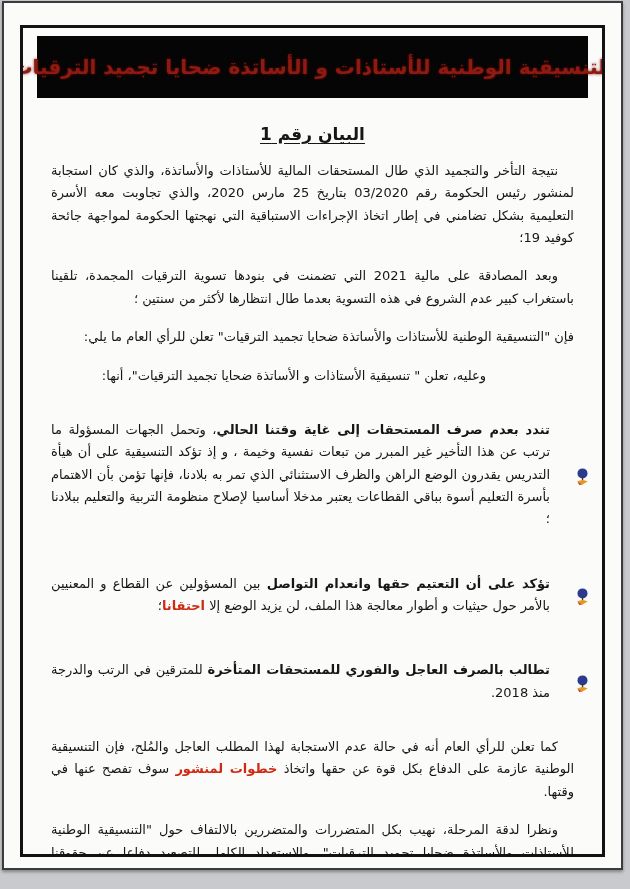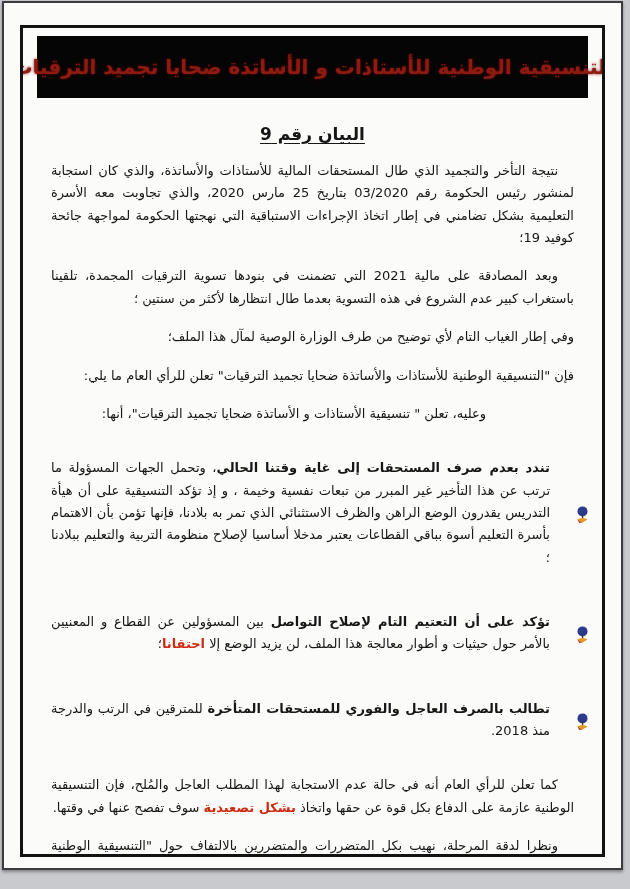--- a/index.html
+++ b/index.html
@@ -60,25 +60,24 @@
 <body>
 
 <div class="photo">
   <div class="page">
     <div class="frame">
 
       <div class="banner">
         <span class="banner-text">التنسيقية الوطنية للأستاذات و الأساتذة ضحايا تجميد الترقيات</span>
       </div>
 
-      <h1 class="doc-title"><span class="u">البيان رقم 9</span></h1>
+      <h1 class="doc-title"><span class="u">البيان رقم 1</span></h1>
 
       <p class="body mt-lg ind">نتيجة التأخر والتجميد الذي طال المستحقات المالية للأستاذات والأساتذة، والذي كان استجابة لمنشور رئيس الحكومة رقم 03/2020 بتاريخ 25 مارس 2020، والذي تجاوبت معه الأسرة التعليمية بشكل تضامني في إطار اتخاذ الإجراءات الاستباقية التي نهجتها الحكومة لمواجهة جائحة كوفيد 19؛</p>
       <p class="body ind">وبعد المصادقة على مالية 2021 التي تضمنت في بنودها تسوية الترقيات المجمدة، تلقينا باستغراب كبير عدم الشروع في هذه التسوية بعدما طال انتظارها لأكثر من سنتين ؛</p>
-      <p class="body">وفي إطار الغياب التام لأي توضيح من طرف الوزارة الوصية لمآل هذا الملف؛</p>
       <p class="body">فإن "التنسيقية الوطنية للأستاذات والأساتذة ضحايا تجميد الترقيات" تعلن للرأي العام ما يلي:</p>
 
 
       <p class="body lead-in">وعليه، تعلن " تنسيقية الأستاذات و الأساتذة ضحايا تجميد الترقيات"، أنها:</p>
 
       <div class="bullets">
 
         <div class="bullet">
           <span class="bicon">
             <svg width="15" height="17" viewBox="0 0 15 17">
@@ -93,38 +92,38 @@
 
         <div class="bullet">
           <span class="bicon">
             <svg width="15" height="17" viewBox="0 0 15 17">
                 <ellipse cx="7.5" cy="5.4" rx="5" ry="5" fill="#2c3a8e"></ellipse>
                 <rect x="6.9" y="9" width="1.3" height="6" fill="#4a3418"></rect>
                 <path d="M2.4 13.6 Q7.5 10.6 12.6 13.6 L7.5 16.6 Z" fill="#e39a1e"></path>
                 <path d="M2.4 13.6 L7.5 16.6 L4.2 16.9 Z" fill="#c1451d"></path>
               </svg>
           </span>
-          <p class="body"><span class="b">تؤكد على أن التعتيم التام لإصلاح التواصل</span><span> بين المسؤولين عن القطاع و المعنيين بالأمر حول حيثيات و أطوار معالجة هذا الملف، لن يزيد الوضع إلا </span><span class="red">احتقانا</span><span>؛</span></p>
+          <p class="body"><span class="b">تؤكد على أن التعتيم حقها وانعدام التواصل</span><span> بين المسؤولين عن القطاع و المعنيين بالأمر حول حيثيات و أطوار معالجة هذا الملف، لن يزيد الوضع إلا </span><span class="red">احتقانا</span><span>؛</span></p>
         </div>
 
         <div class="bullet">
           <span class="bicon">
             <svg width="15" height="17" viewBox="0 0 15 17">
                 <ellipse cx="7.5" cy="5.4" rx="5" ry="5" fill="#2c3a8e"></ellipse>
                 <rect x="6.9" y="9" width="1.3" height="6" fill="#4a3418"></rect>
                 <path d="M2.4 13.6 Q7.5 10.6 12.6 13.6 L7.5 16.6 Z" fill="#e39a1e"></path>
                 <path d="M2.4 13.6 L7.5 16.6 L4.2 16.9 Z" fill="#c1451d"></path>
               </svg>
           </span>
           <p class="body"><span class="b">تطالب بالصرف العاجل والفوري للمستحقات المتأخرة</span><span> للمترقين في الرتب والدرجة منذ 2018.</span></p>
         </div>
 
       </div>
 
-      <p class="body warning ind"><span>كما تعلن للرأي العام أنه في حالة عدم الاستجابة لهذا المطلب العاجل والمُلح، فإن التنسيقية الوطنية عازمة على الدفاع بكل قوة عن حقها واتخاذ </span><span class="red">بشكل تصعيدية</span><span> سوف تفصح عنها في وقتها.</span></p>
+      <p class="body warning ind"><span>كما تعلن للرأي العام أنه في حالة عدم الاستجابة لهذا المطلب العاجل والمُلح، فإن التنسيقية الوطنية عازمة على الدفاع بكل قوة عن حقها واتخاذ </span><span class="red">خطوات لمنشور</span><span> سوف تفصح عنها في وقتها.</span></p>
 
       <p class="body call ind">ونظرا لدقة المرحلة، نهيب بكل المتضررات والمتضررين بالالتفاف حول "التنسيقية الوطنية للأستاذات والأساتذة ضحايا تجميد الترقيات"، والاستعداد الكامل للتصعيد دفاعا عن حقوقنا المشروعة.</p>
 
       <p class="slogan"><span class="u">و ما لا يأتي بالنضال يأتي بمزيد من النضال.</span></p>
 
     </div>
   </div>
 </div>
 
 </body></html>

